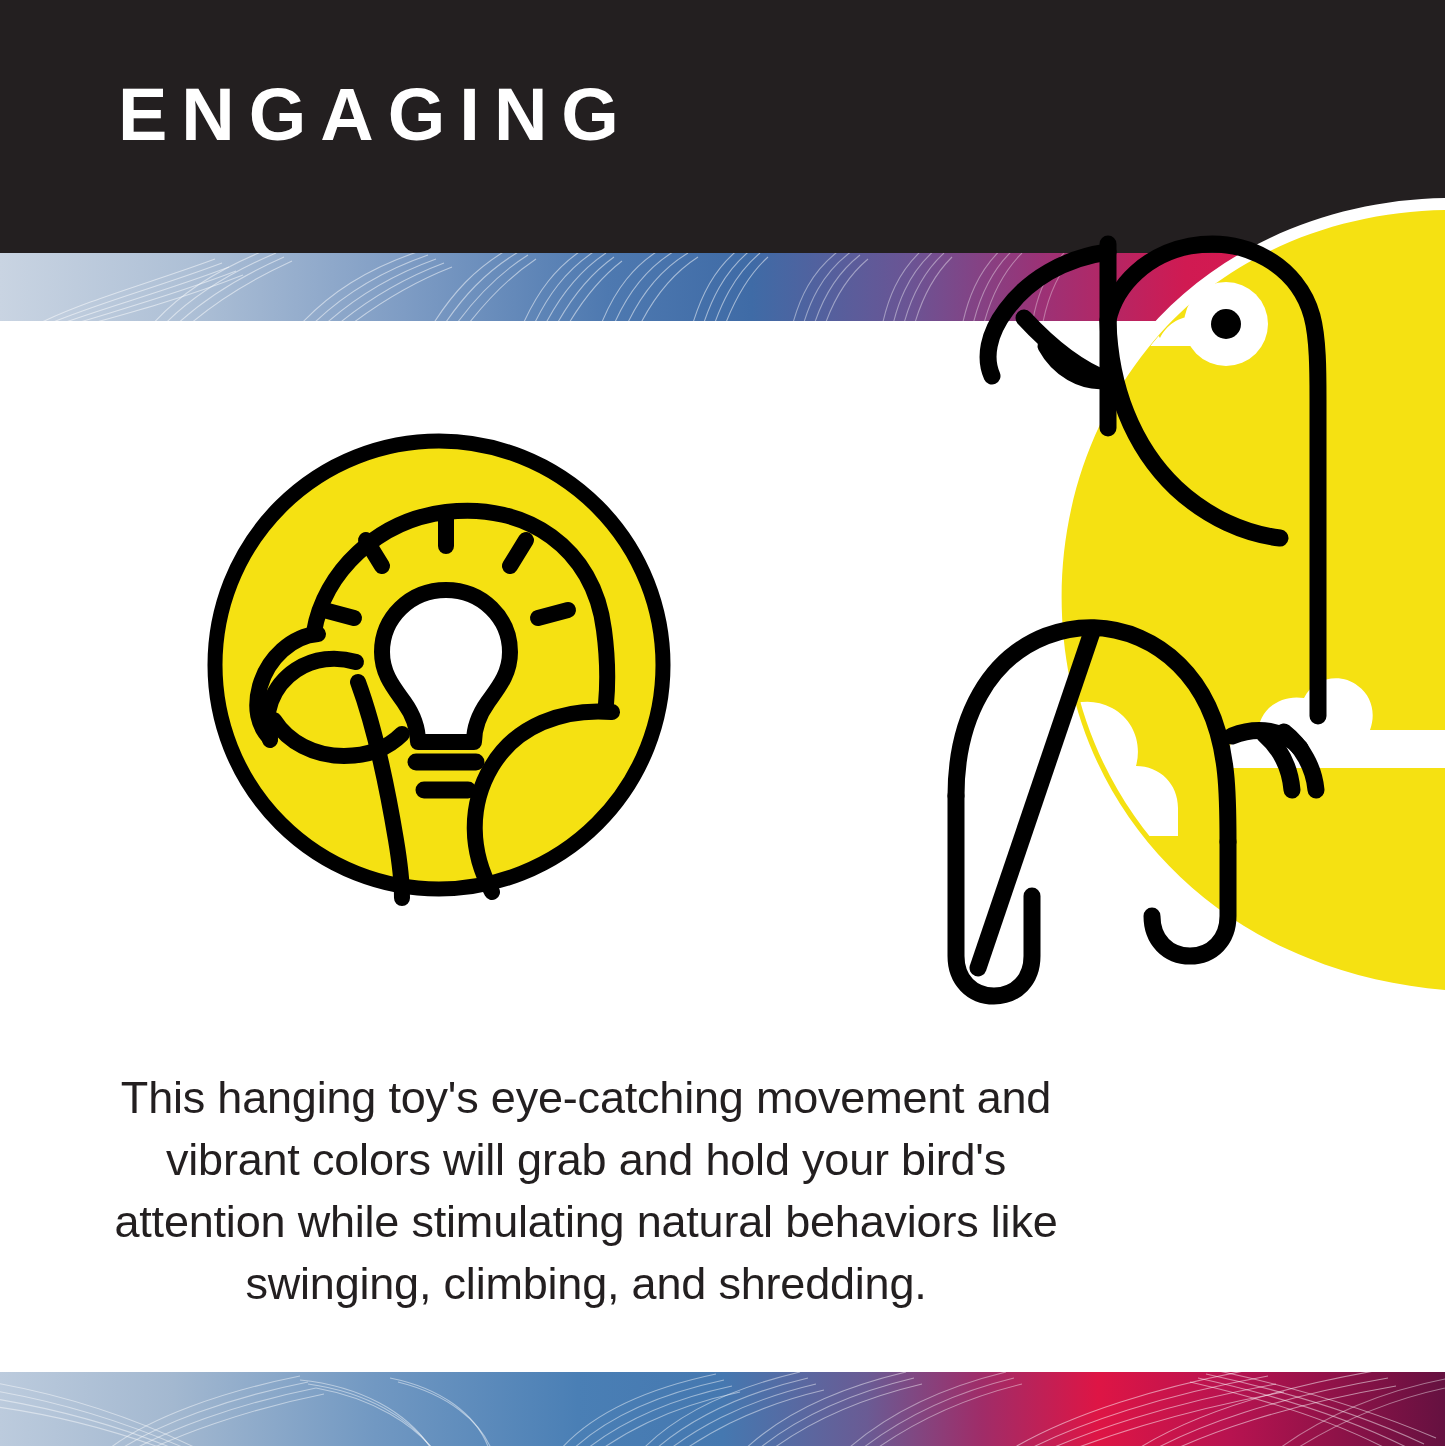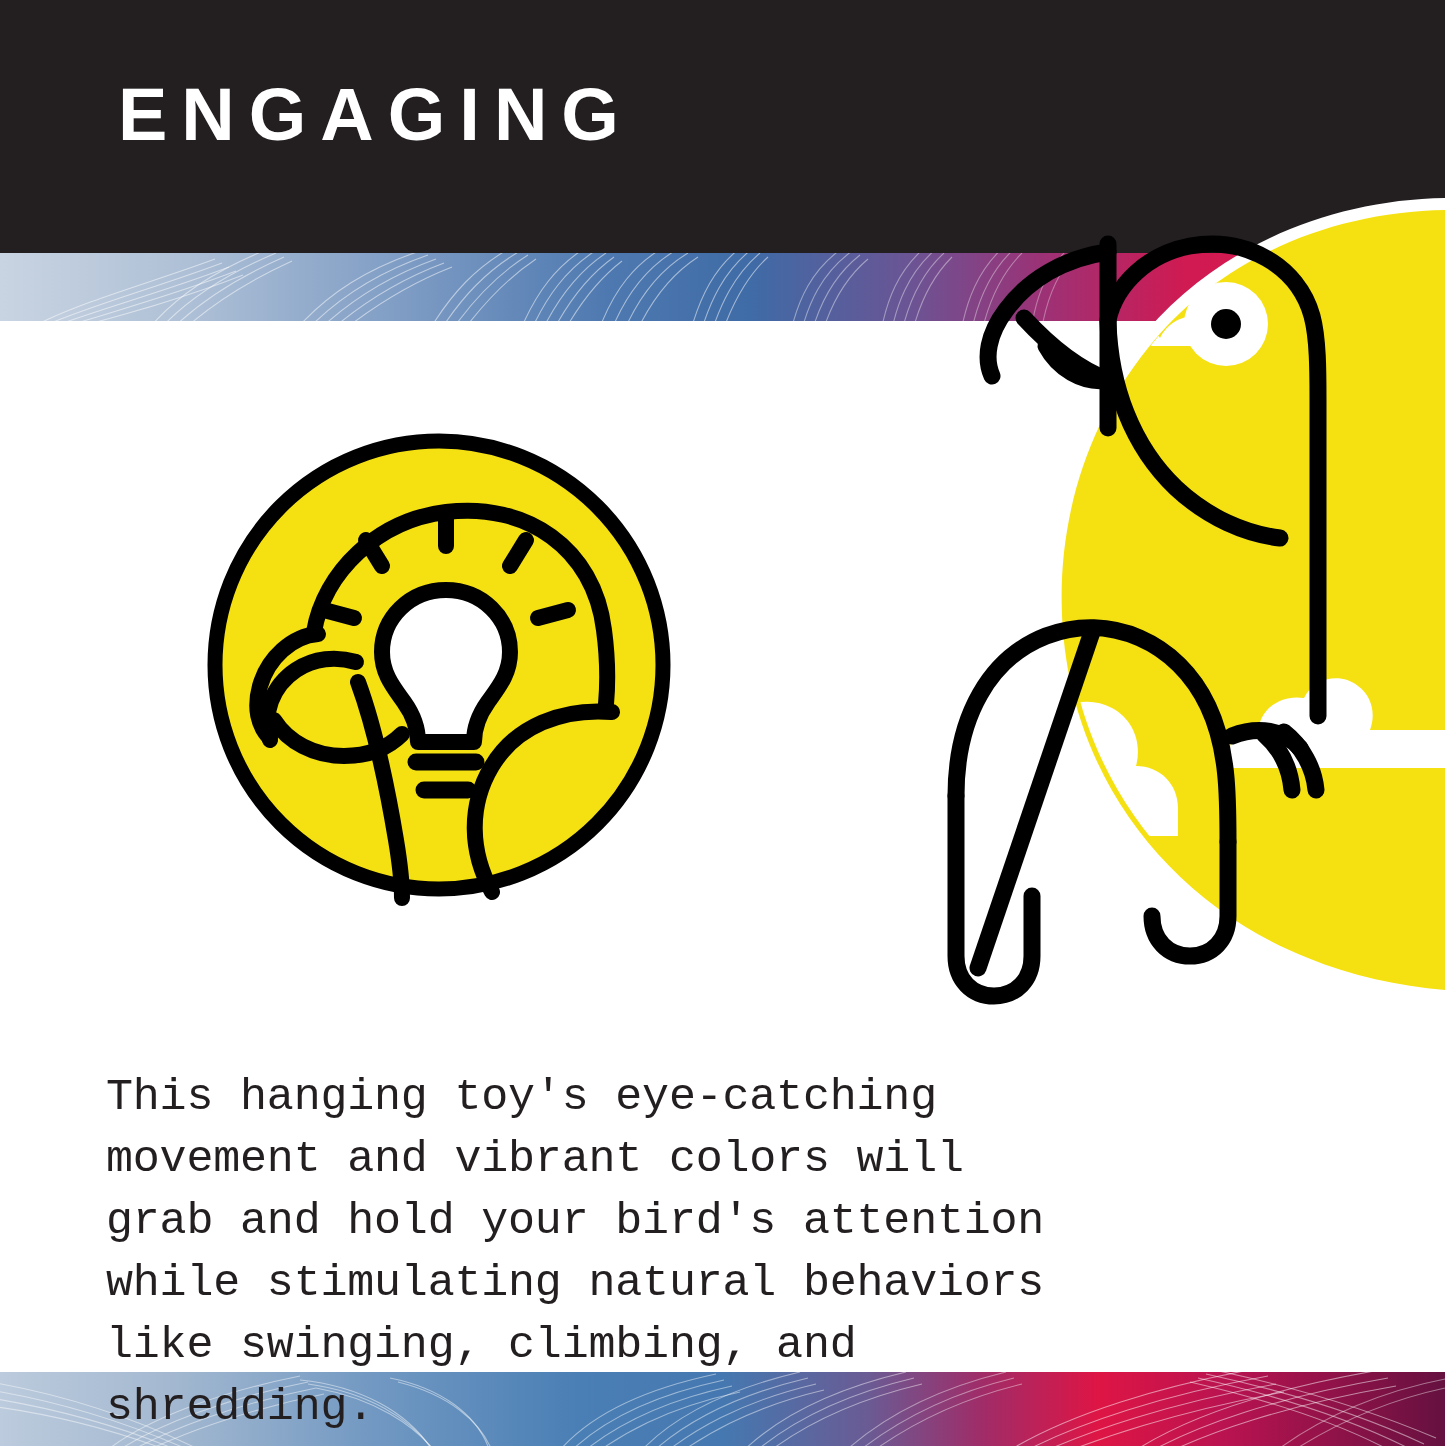--- a/index.html
+++ b/index.html
@@ -86,25 +86,26 @@
   }
   .feature-icon svg { display: block; width: 100%; height: 100%; }
 
   
   .body-copy {
     position: absolute;
     left: 106px;
     top: 1022px;
     width: 960px;
     z-index: 5;
-    font-family: Liberation Mono, monospace;
+    font-family: Liberation Sans, sans-serif;
     font-size: 45px;
     line-height: 62px;
     color: #231f20;
     letter-spacing: -0.2px;
+    text-align: center;
   }
 </style>
 </head>
 <body>
 
 <div id="stage">
 
   <div class="canvas"></div>
 
   <div class="header-bar">

